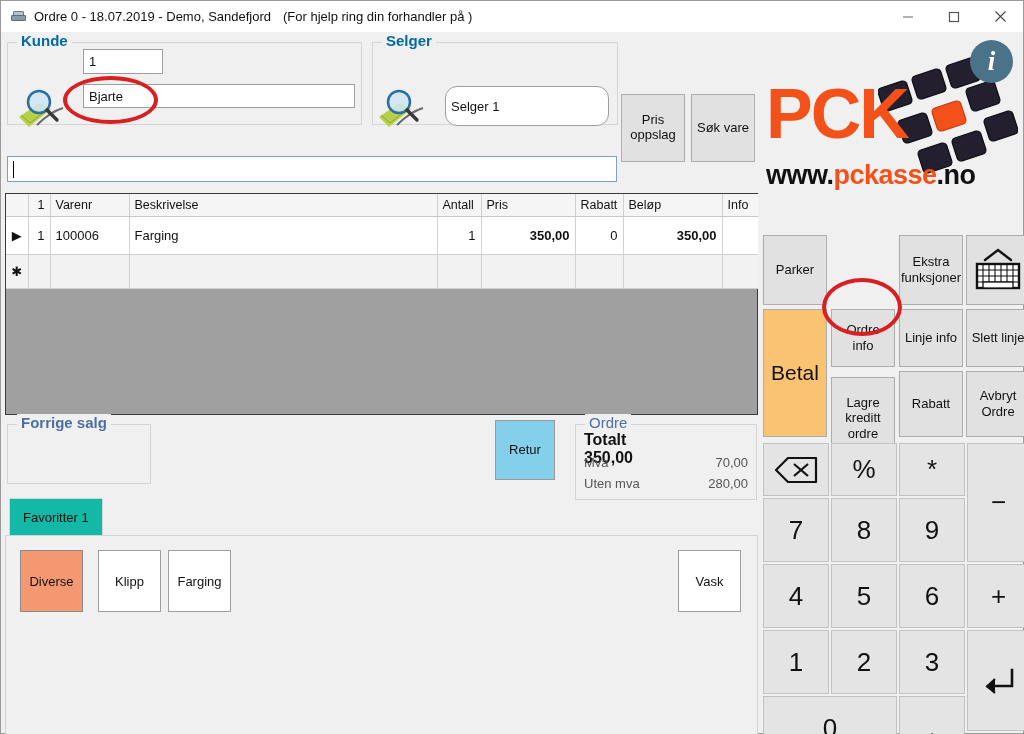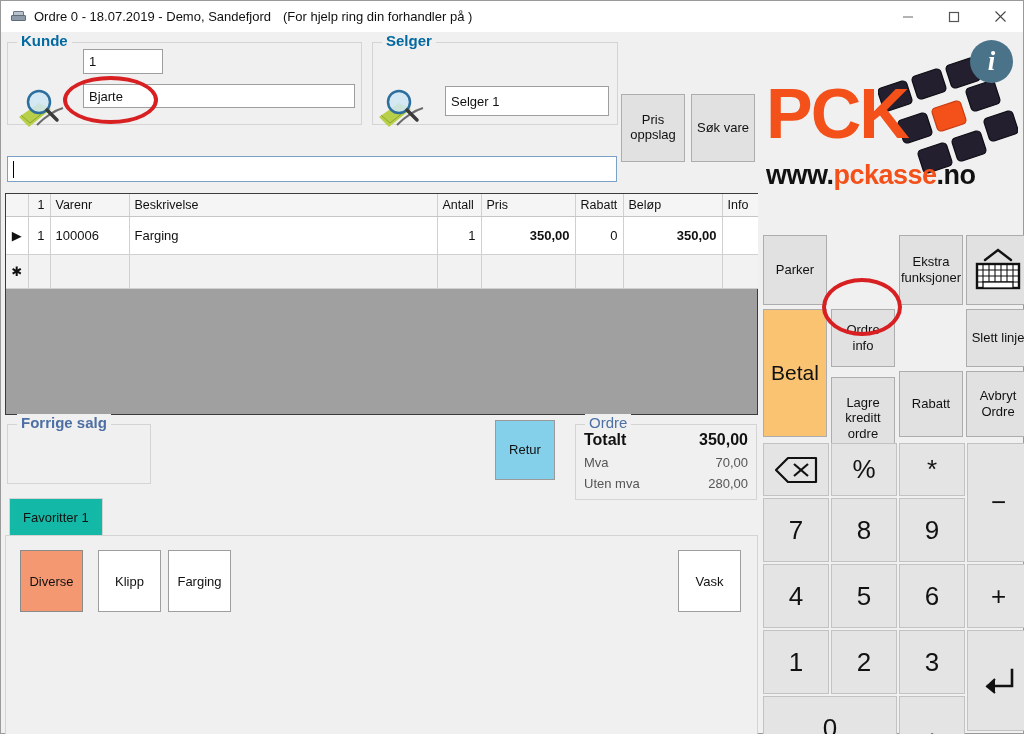--- a/index.html
+++ b/index.html
@@ -36,21 +36,21 @@
 
   .grp-kunde { left:6px; top:10px; width:355px; height:83px; }
   .grp-selger { left:371px; top:10px; width:246px; height:83px; }
 
   .mag { position:absolute; width:52px; height:44px; }
   .txtbox { position:absolute; background:#fff; border:1px solid #9e9e9e; font-size:13px; color:#111; padding:2px 5px; display:flex; align-items:center; }
 
   .kunde-num { left:82px; top:17px; width:80px; height:25px; }
   .kunde-name { left:82px; top:52px; width:272px; height:24px; }
   .selger-mag { left:374px; top:55px; }
-  .selger-name { left:444px; top:54px; width:164px; height:30px; }
+  .selger-name { left:444px; top:54px; width:164px; height:40px;border-radius:12px; }
 
   .btn {
     position:absolute; background:#e1e1e1; border:1px solid #adadad;
     display:flex; align-items:center; justify-content:center; text-align:center;
     font-size:13px; color:#111; line-height:1.15; cursor:default; user-select:none;
   }
   .btn-pris { left:620px; top:62px; width:64px; height:68px; }
   .btn-sok  { left:690px; top:62px; width:64px; height:68px; }
 
   .scanfield { position:absolute; left:6px; top:124px; width:610px; height:26px; background:#fff; border:1px solid #7ba1c4; }
@@ -74,21 +74,21 @@
   td.b { font-weight:bold; }
   .rowmark { width:22px; text-align:center; color:#222; font-size:11px; }
   .rownum { width:20px; text-align:right; color:#111; }
 
   
   .grp-forrige { left:6px; top:392px; width:144px; height:60px; }
   .grp-forrige > .legend { color:#4d6fa3; font-weight:bold; font-size:15px; }
   .grp-ordre { left:574px; top:392px; width:182px; height:76px; }
   .grp-ordre > .legend { color:#4d6fa3; font-weight:normal; font-size:15px; }
   .ordre-row { position:absolute; left:8px; right:8px; display:flex; justify-content:space-between; }
-  .ordre-total { top:6px; font-size:16px; font-weight:bold; color:#111; }
+  .ordre-total { top:6px; font-size:16px; font-weight:bold; color:#111;flex-direction:column; }
   .ordre-l2 { top:30px; font-size:13px; color:#555; }
   .ordre-l3 { top:51px; font-size:13px; color:#555; }
 
   .btn-retur { left:494px; top:388px; width:60px; height:60px; background:#84cfe9; border:1px solid #9a9a9a; }
 
   
   .tabstrip { position:absolute; left:4px; top:466px; width:753px; height:263px; }
   .tab { position:absolute; left:4px; top:0; height:38px; padding:0 13px; background:#14b8a6; border:1px solid #d4d4d4; border-bottom:none;
          display:flex; align-items:center; font-size:13px; color:#111; }
   .tabpanel { position:absolute; left:0; top:37px; right:0; bottom:0; background:#f0f0f0; border:1px solid #d4d4d4; }
@@ -342,20 +342,21 @@
       </div>
 
       <div class="rbtn betal" style="left:5px; top:277px; width:64px; height:128px;">Betal</div>
 
       <div class="rbtn" style="left:73px; top:277px; width:64px; height:58px;">
         <div>
           <div>Ordre</div>
           <div>info</div>
         </div>
       </div>
+      <div class="rbtn" style="left:141px; top:277px; width:64px; height:58px;">Linje info</div>
       <div class="rbtn" style="left:208px; top:277px; width:64px; height:58px;">Slett linje</div>
 
       <div class="rbtn" style="left:73px; top:345px; width:64px; height:82px;">
         <div>
           <div>Lagre</div>
           <div>kreditt</div>
           <div>ordre</div>
         </div>
       </div>
       <div class="rbtn" style="left:141px; top:339px; width:64px; height:66px;">Rabatt</div>

